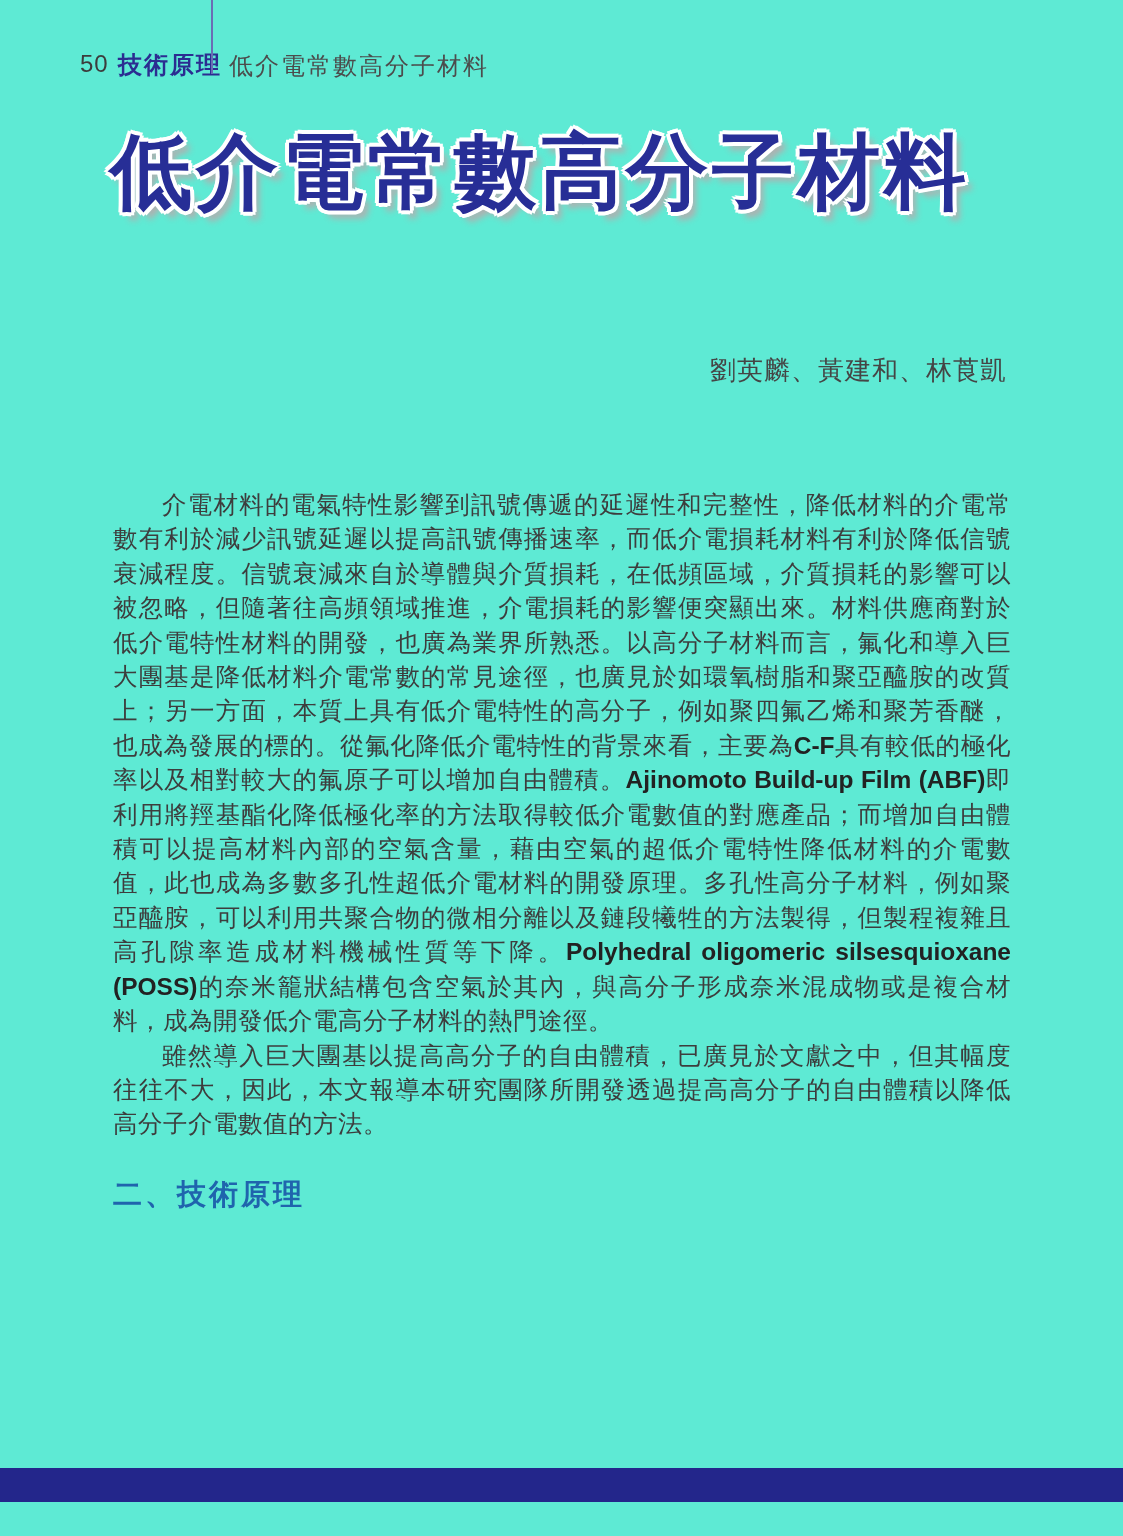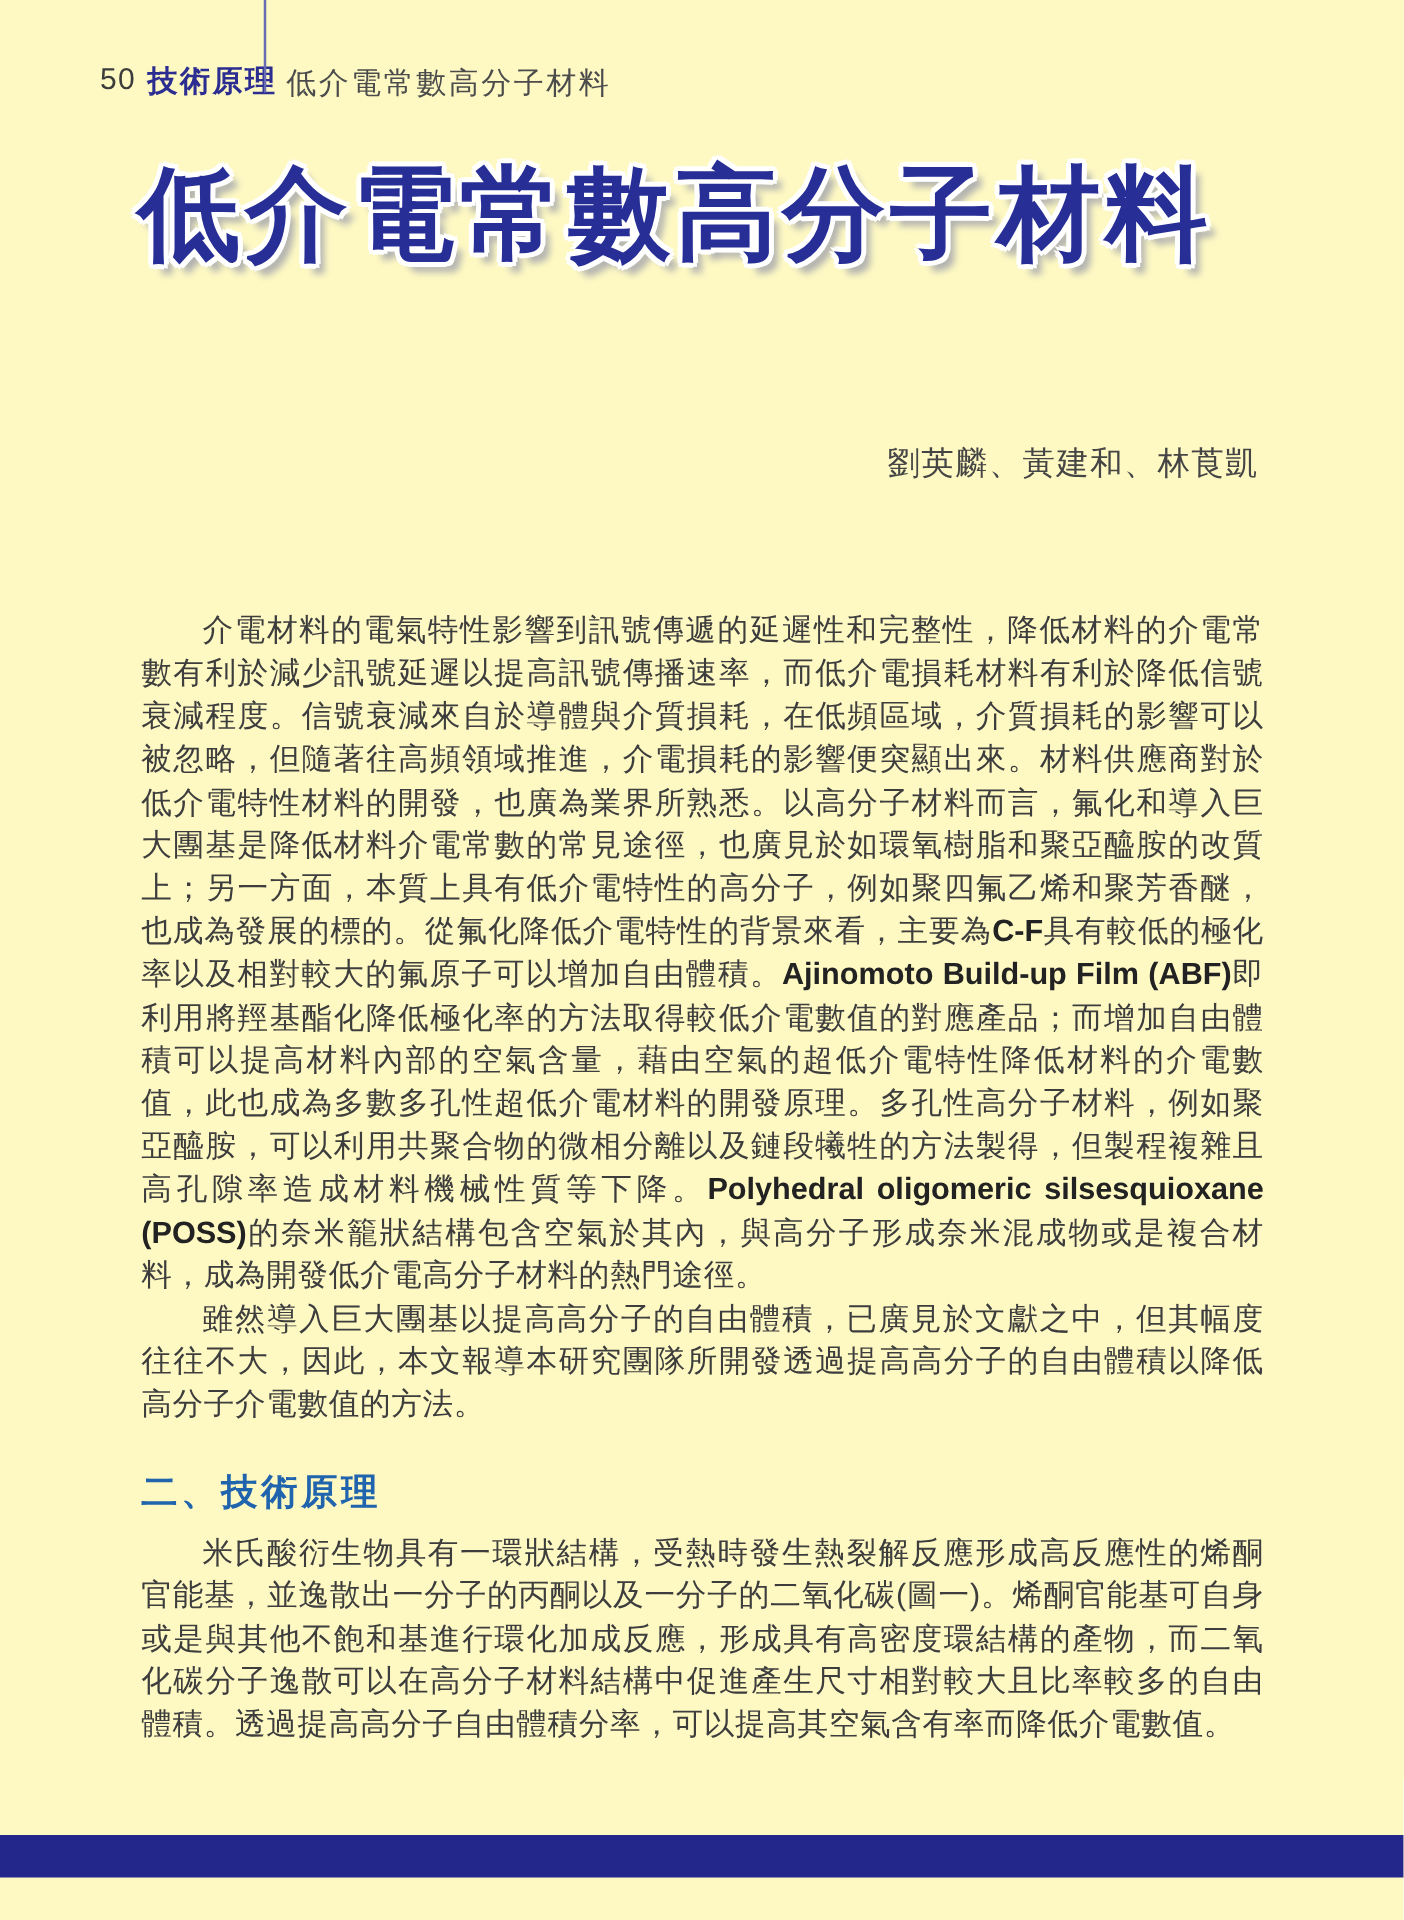--- a/index.html
+++ b/index.html
@@ -3,21 +3,21 @@
 <meta charset="utf-8">
 <style>
   * { margin:0; padding:0; box-sizing:border-box; }
   html,body { background:#ffffff; }
   body { font-family:"Liberation Sans", sans-serif; }
 
   .page {
     position:relative;
     width:1123px;
     height:1536px;
-    background:#fef9c3;
+    background:#5eead4;
     overflow:hidden;
   }
 
   
   .hdr-pgnum {
     position:absolute; left:80px; top:50px;
     font-size:24px; color:#3c3c3c; letter-spacing:1px;
   }
   .hdr-seclabel {
     position:absolute; left:118px; top:49px;
@@ -94,18 +94,17 @@
   <h1 class="title" style="color: rgb(39, 46, 150);">低介電常數高分子材料</h1>
 
   <div class="authors">
     <div>劉英麟、黃建和、林莨凱</div>
   </div>
 
   <main class="body-col" id="article-body">
       <p class="body-para"><span>介電材料的電氣特性影響到訊號傳遞的延遲性和完整性，降低材料的介電常數有利於減少訊號延遲以提高訊號傳播速率，而低介電損耗材料有利於降低信號衰減程度。信號衰減來自於導體與介質損耗，在低頻區域，介質損耗的影響可以被忽略，但隨著往高頻領域推進，介電損耗的影響便突顯出來。材料供應商對於低介電特性材料的開發，也廣為業界所熟悉。以高分子材料而言，氟化和導入巨大團基是降低材料介電常數的常見途徑，也廣見於如環氧樹脂和聚亞醯胺的改質上；另一方面，本質上具有低介電特性的高分子，例如聚四氟乙烯和聚芳香醚，也成為發展的標的。從氟化降低介電特性的背景來看，主要為</span><b>C-F</b><span>具有較低的極化率以及相對較大的氟原子可以增加自由體積。</span><b>Ajinomoto Build-up Film (ABF)</b><span>即利用將羥基酯化降低極化率的方法取得較低介電數值的對應產品；而增加自由體積可以提高材料內部的空氣含量，藉由空氣的超低介電特性降低材料的介電數值，此也成為多數多孔性超低介電材料的開發原理。多孔性高分子材料，例如聚亞醯胺，可以利用共聚合物的微相分離以及鏈段犧牲的方法製得，但製程複雜且高孔隙率造成材料機械性質等下降。</span><b>Polyhedral oligomeric silsesquioxane (POSS)</b><span>的奈米籠狀結構包含空氣於其內，與高分子形成奈米混成物或是複合材料，成為開發低介電高分子材料的熱門途徑。</span></p>
       <p class="body-para"><span>雖然導入巨大團基以提高高分子的自由體積，已廣見於文獻之中，但其幅度往往不大，因此，本文報導本研究團隊所開發透過提高高分子的自由體積以降低高分子介電數值的方法。</span></p>
       <h2 class="sec-heading later">二、技術原理</h2>
-      <p class="body-para"><span>米氏酸衍生物具有一環狀結構，受熱時發生熱裂解反應形成高反應性的烯酮官能基，並逸散出一分子的丙酮以及一分子的二氧化碳(圖一)。烯酮官能基可自身或是與其他不飽和基進行環化加成反應，形成具有高密度環結構的產物，而二氧化碳分子逸散可以在高分子材料結構中促進產生尺寸相對較大且比率較多的自由體積。透過提高高分子自由體積分率，可以提高其空氣含有率而降低介電數值。</span></p>
     </main>
 
   <div class="bottom-bar" style="background: rgb(35, 38, 139);"></div>
 
 </div>
 
 </body></html>

